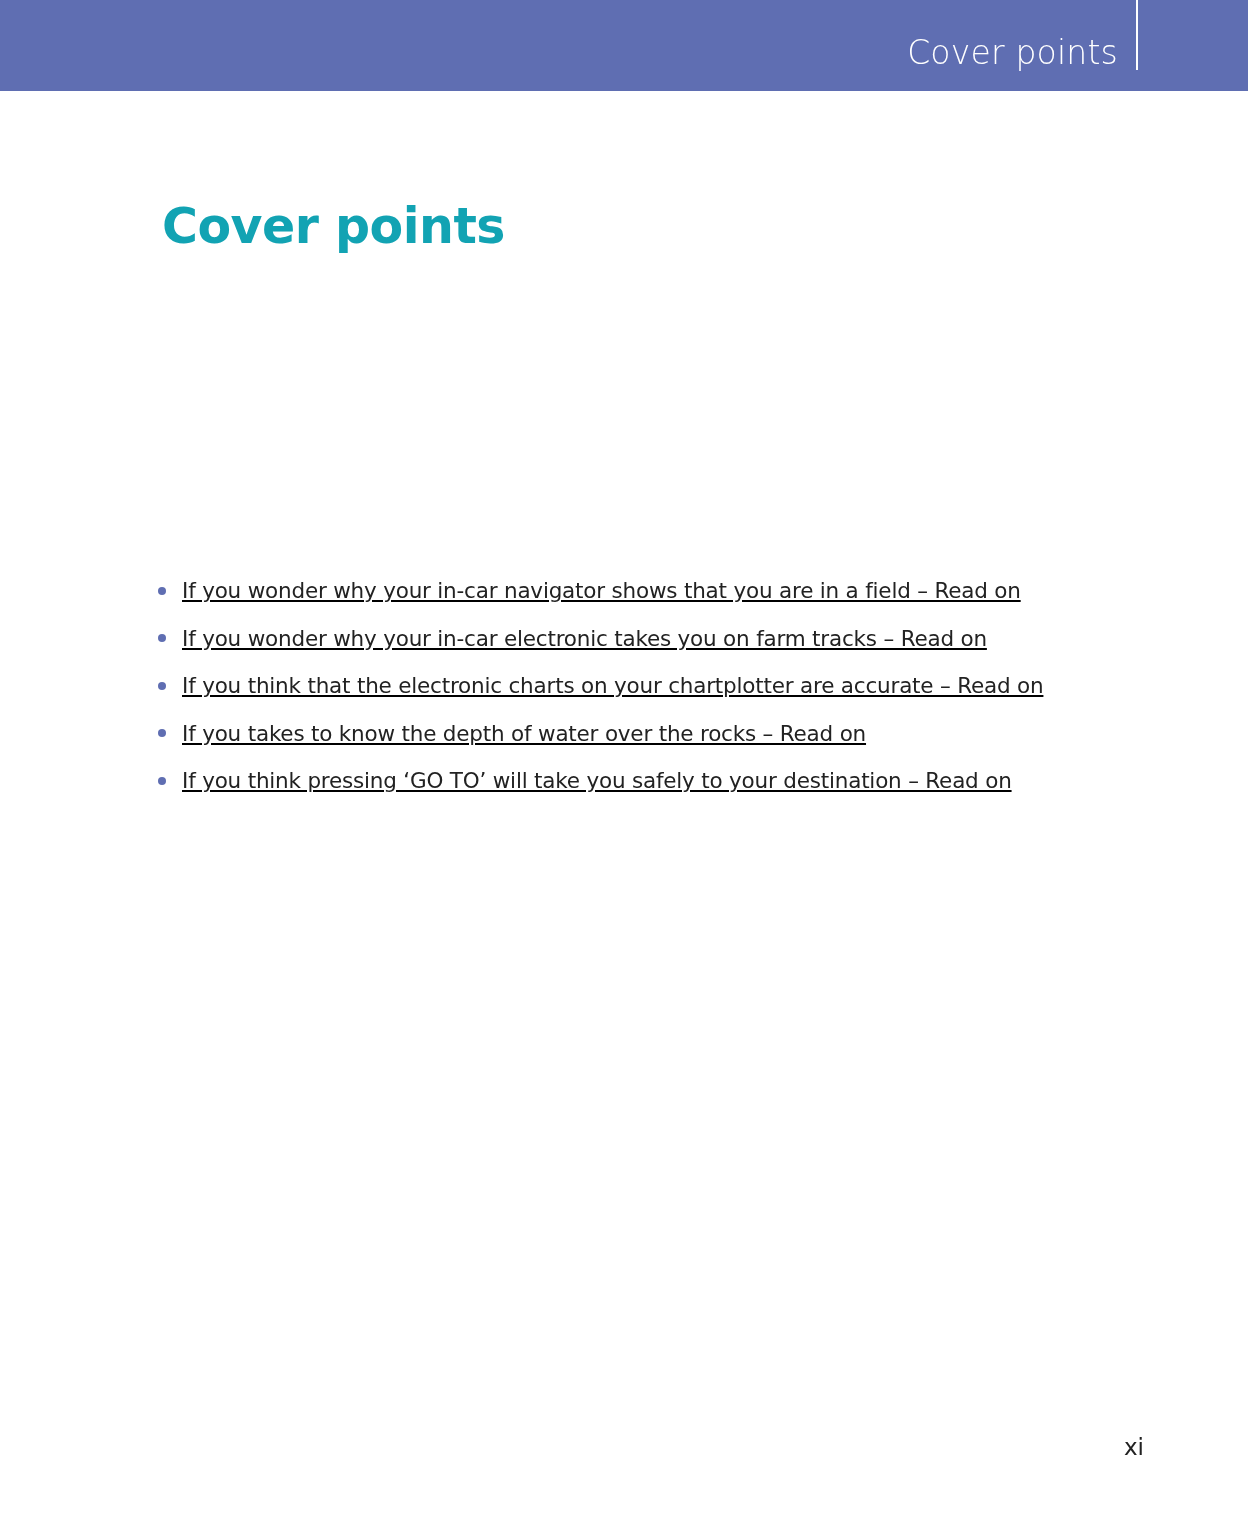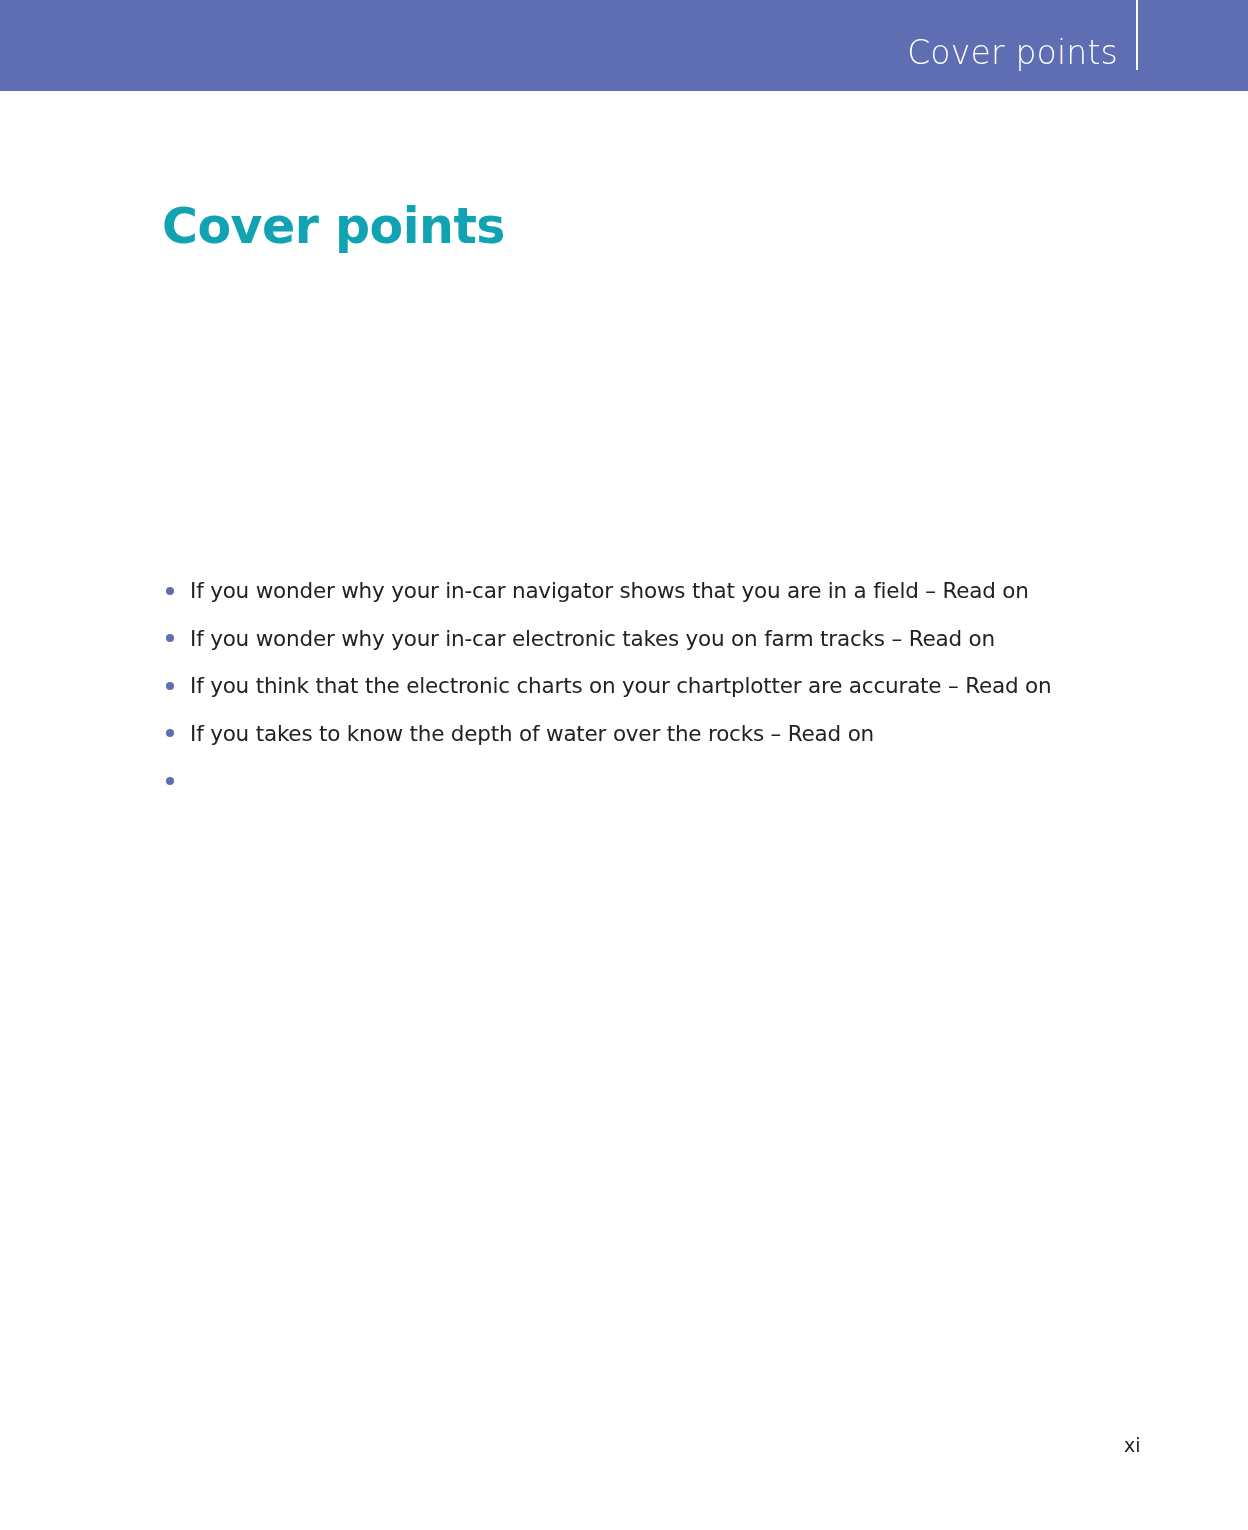--- a/index.html
+++ b/index.html
@@ -47,25 +47,26 @@
       margin: 0;
       color: #12a3b3;
       font-family: "DejaVu Sans", sans-serif;
       font-weight: bold;
       font-size: 49px;
       letter-spacing: -0.5px;
       line-height: 1.1;
     }
     .bullet-list {
       position: absolute;
-      left: 166px;
+      left: 158px;
       top: 567px;
       margin: 0;
       padding: 0;
       list-style: none;
+      text-decoration: underline;
     }
     .bullet-item {
       position: relative;
       display: flex;
       align-items: center;
       height: 47.5px;
       color: #222222;
       font-family: "DejaVu Sans", sans-serif;
       font-size: 21.5px;
       letter-spacing: -0.2px;
@@ -79,21 +80,21 @@
       background: #5f6eb2;
       margin-right: 16px;
       flex: 0 0 auto;
     }
     .folio {
       position: absolute;
       left: 1124px;
       top: 1436px;
       color: #222222;
       font-family: "DejaVu Sans", sans-serif;
-      font-size: 19px;
+      font-size: 23px;
       line-height: 1;
     }
   </style>
 </head>
 <body>
 
 <div class="header-band">
   <span class="running-head">Cover points</span>
   <div class="header-rule"></div>
 </div>
@@ -112,16 +113,17 @@
   <li class="bullet-item">
     <span class="bullet-dot"></span>
     <span>If you think that the electronic charts on your chartplotter are accurate – Read on</span>
   </li>
   <li class="bullet-item">
     <span class="bullet-dot"></span>
     <span>If you takes to know the depth of water over the rocks – Read on</span>
   </li>
   <li class="bullet-item">
     <span class="bullet-dot"></span>
+    <span>If you think pressing ‘GO TO’ will take you safely to your destination – Read on</span>
   </li>
 </ul>
 
 <span class="folio">xi</span>
 
 </body></html>

